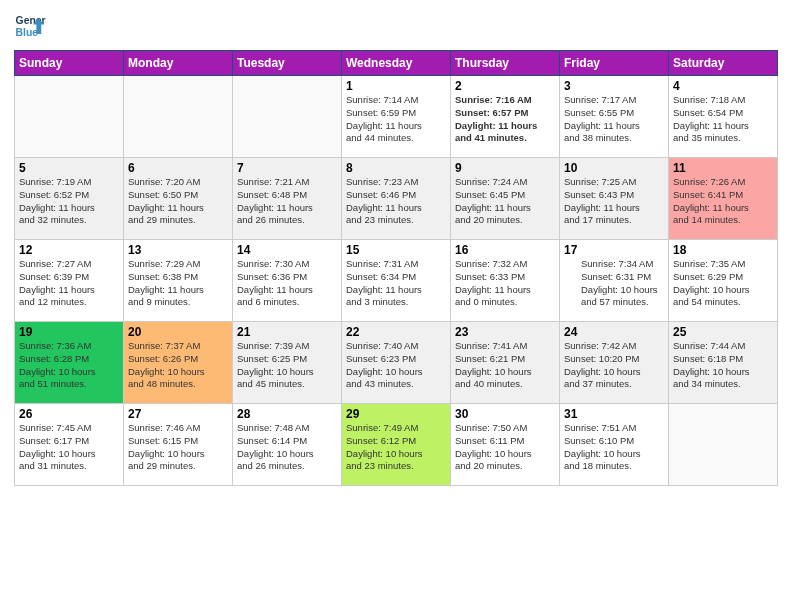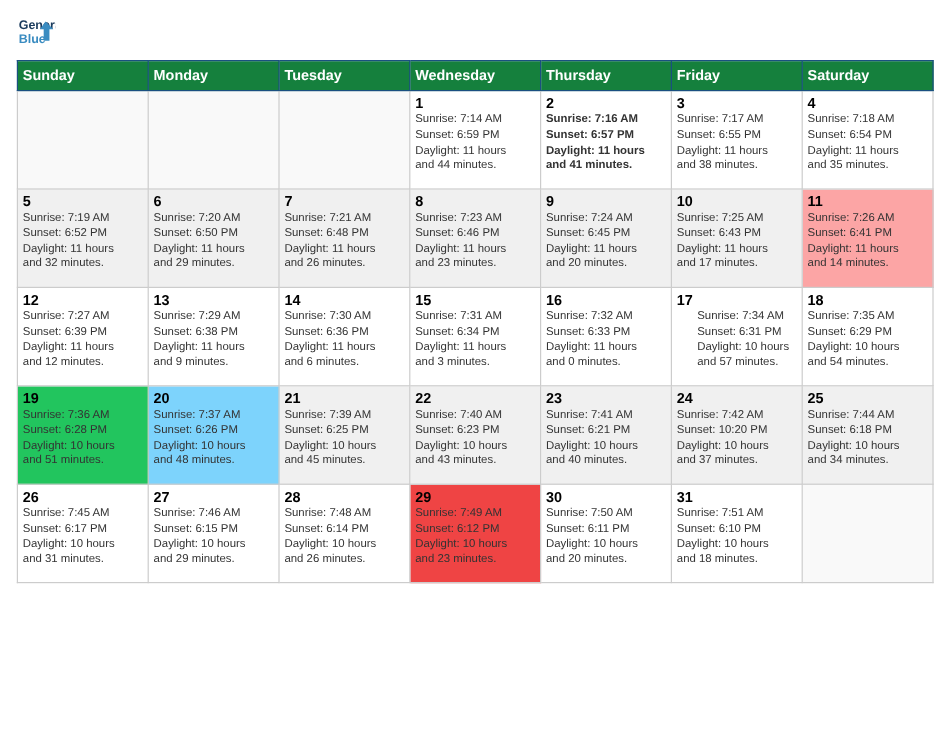--- a/index.html
+++ b/index.html
@@ -79,21 +79,21 @@
     .empty-cell {
       background: #f9f9f9;
     }
     tr:nth-child(even) td {
       background: #f5f5f5;
     }
     tr:nth-child(odd) td {
       background: #fff;
     }
     .calendar thead tr th {
-      background: #15803d;
+      background: #a21caf;
     }
   </style>
 </head>
 <body>
 
 <div class="page">
   <div class="header">
     <div class="logo">
       <svg class="logo-icon" viewBox="0 0 40 40">
         <text x="2" y="18" font-size="13" font-weight="bold" fill="#1a3a5c">General</text>
@@ -256,21 +256,21 @@
           </td>
         </tr>
         <tr>
           <td style="background: #22c55e;">
             <div class="day-number">19</div>
             <div class="day-info" style="white-space: pre-line;">Sunrise: 7:36 AM
 Sunset: 6:28 PM
 Daylight: 10 hours
 and 51 minutes.</div>
           </td>
-          <td style="background: #7dd3fc; margin-top: 40px;">
+          <td style="background: #fdba74; margin-top: 40px;">
             <div class="day-number">20</div>
             <div class="day-info" style="white-space: pre-line;">Sunrise: 7:37 AM
 Sunset: 6:26 PM
 Daylight: 10 hours
 and 48 minutes.</div>
           </td>
           <td style="background: rgb(240, 240, 240);">
             <div class="day-number">21</div>
             <div class="day-info" style="white-space: pre-line;">Sunrise: 7:39 AM
 Sunset: 6:25 PM
@@ -321,21 +321,21 @@
 Daylight: 10 hours
 and 29 minutes.</div>
           </td>
           <td style="background: rgb(255, 255, 255);">
             <div class="day-number">28</div>
             <div class="day-info" style="white-space: pre-line;">Sunrise: 7:48 AM
 Sunset: 6:14 PM
 Daylight: 10 hours
 and 26 minutes.</div>
           </td>
-          <td style="background: #ef4444;">
+          <td style="background: #bef264;">
             <div class="day-number">29</div>
             <div class="day-info" style="white-space: pre-line;">Sunrise: 7:49 AM
 Sunset: 6:12 PM
 Daylight: 10 hours
 and 23 minutes.</div>
           </td>
           <td style="background: rgb(255, 255, 255);">
             <div class="day-number">30</div>
             <div class="day-info" style="white-space: pre-line;">Sunrise: 7:50 AM
 Sunset: 6:11 PM

